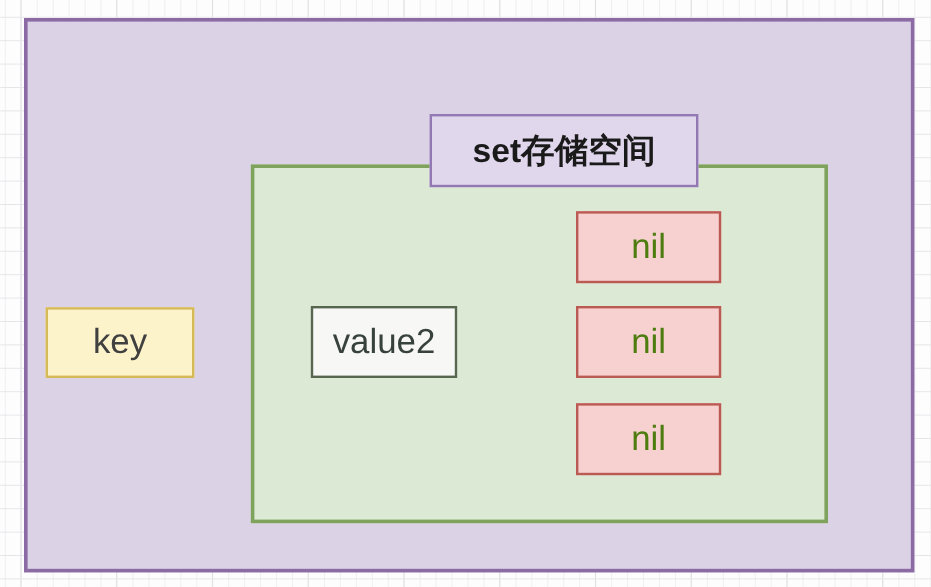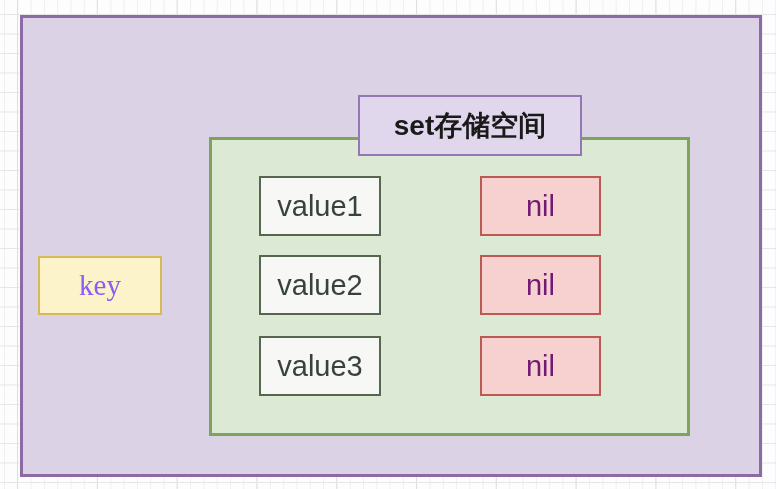--- a/index.html
+++ b/index.html
@@ -52,40 +52,39 @@
     white-space: nowrap;
     font-weight: bold;
   }
   .key-box {
     left: 38px; top: 256px;
     width: 124px; height: 59px;
     background: #fdf3cb;
     border: 2px solid #d6ba58;
     display: flex; align-items: center; justify-content: center;
     font-size: 29px;
-    color: #8b5cf6;
-    font-family: Liberation Serif, serif;
+    color: #404040;
   }
   .value-box {
     left: 259px;
     width: 122px; height: 60px;
     background: #f7f7f5;
     border: 2px solid #57664f;
     display: flex; align-items: center; justify-content: center;
     font-size: 29px;
     color: #38423c;
   }
   .nil-box {
     left: 480px;
     width: 121px; height: 60px;
     background: #f7d0d0;
     border: 2px solid #bb5953;
     display: flex; align-items: center; justify-content: center;
     font-size: 29px;
-    color: #701a75;
+    color: #4d7c0f;
   }
   .row1 { top: 176px; }
   .row2 { top: 255px; }
   .row3 { top: 336px; }
 
   .watermark {
     left: 616px; top: 453px;
     font-size: 16px;
     color: #b2aab5;
     white-space: nowrap;
@@ -98,23 +97,21 @@
 
   <div class="abs outer-container"></div>
 
 
   <div class="abs inner-container"></div>
 
   <div class="abs inner-label-box">set存储空间</div>
 
   <div class="abs key-box">key</div>
 
-  <div class="abs value-box row1">value1</div>
   <div class="abs nil-box row1">nil</div>
 
   <div class="abs value-box row2">value2</div>
   <div class="abs nil-box row2">nil</div>
 
-  <div class="abs value-box row3">value3</div>
   <div class="abs nil-box row3">nil</div>
 
 
 </div>
 
 </body></html>

